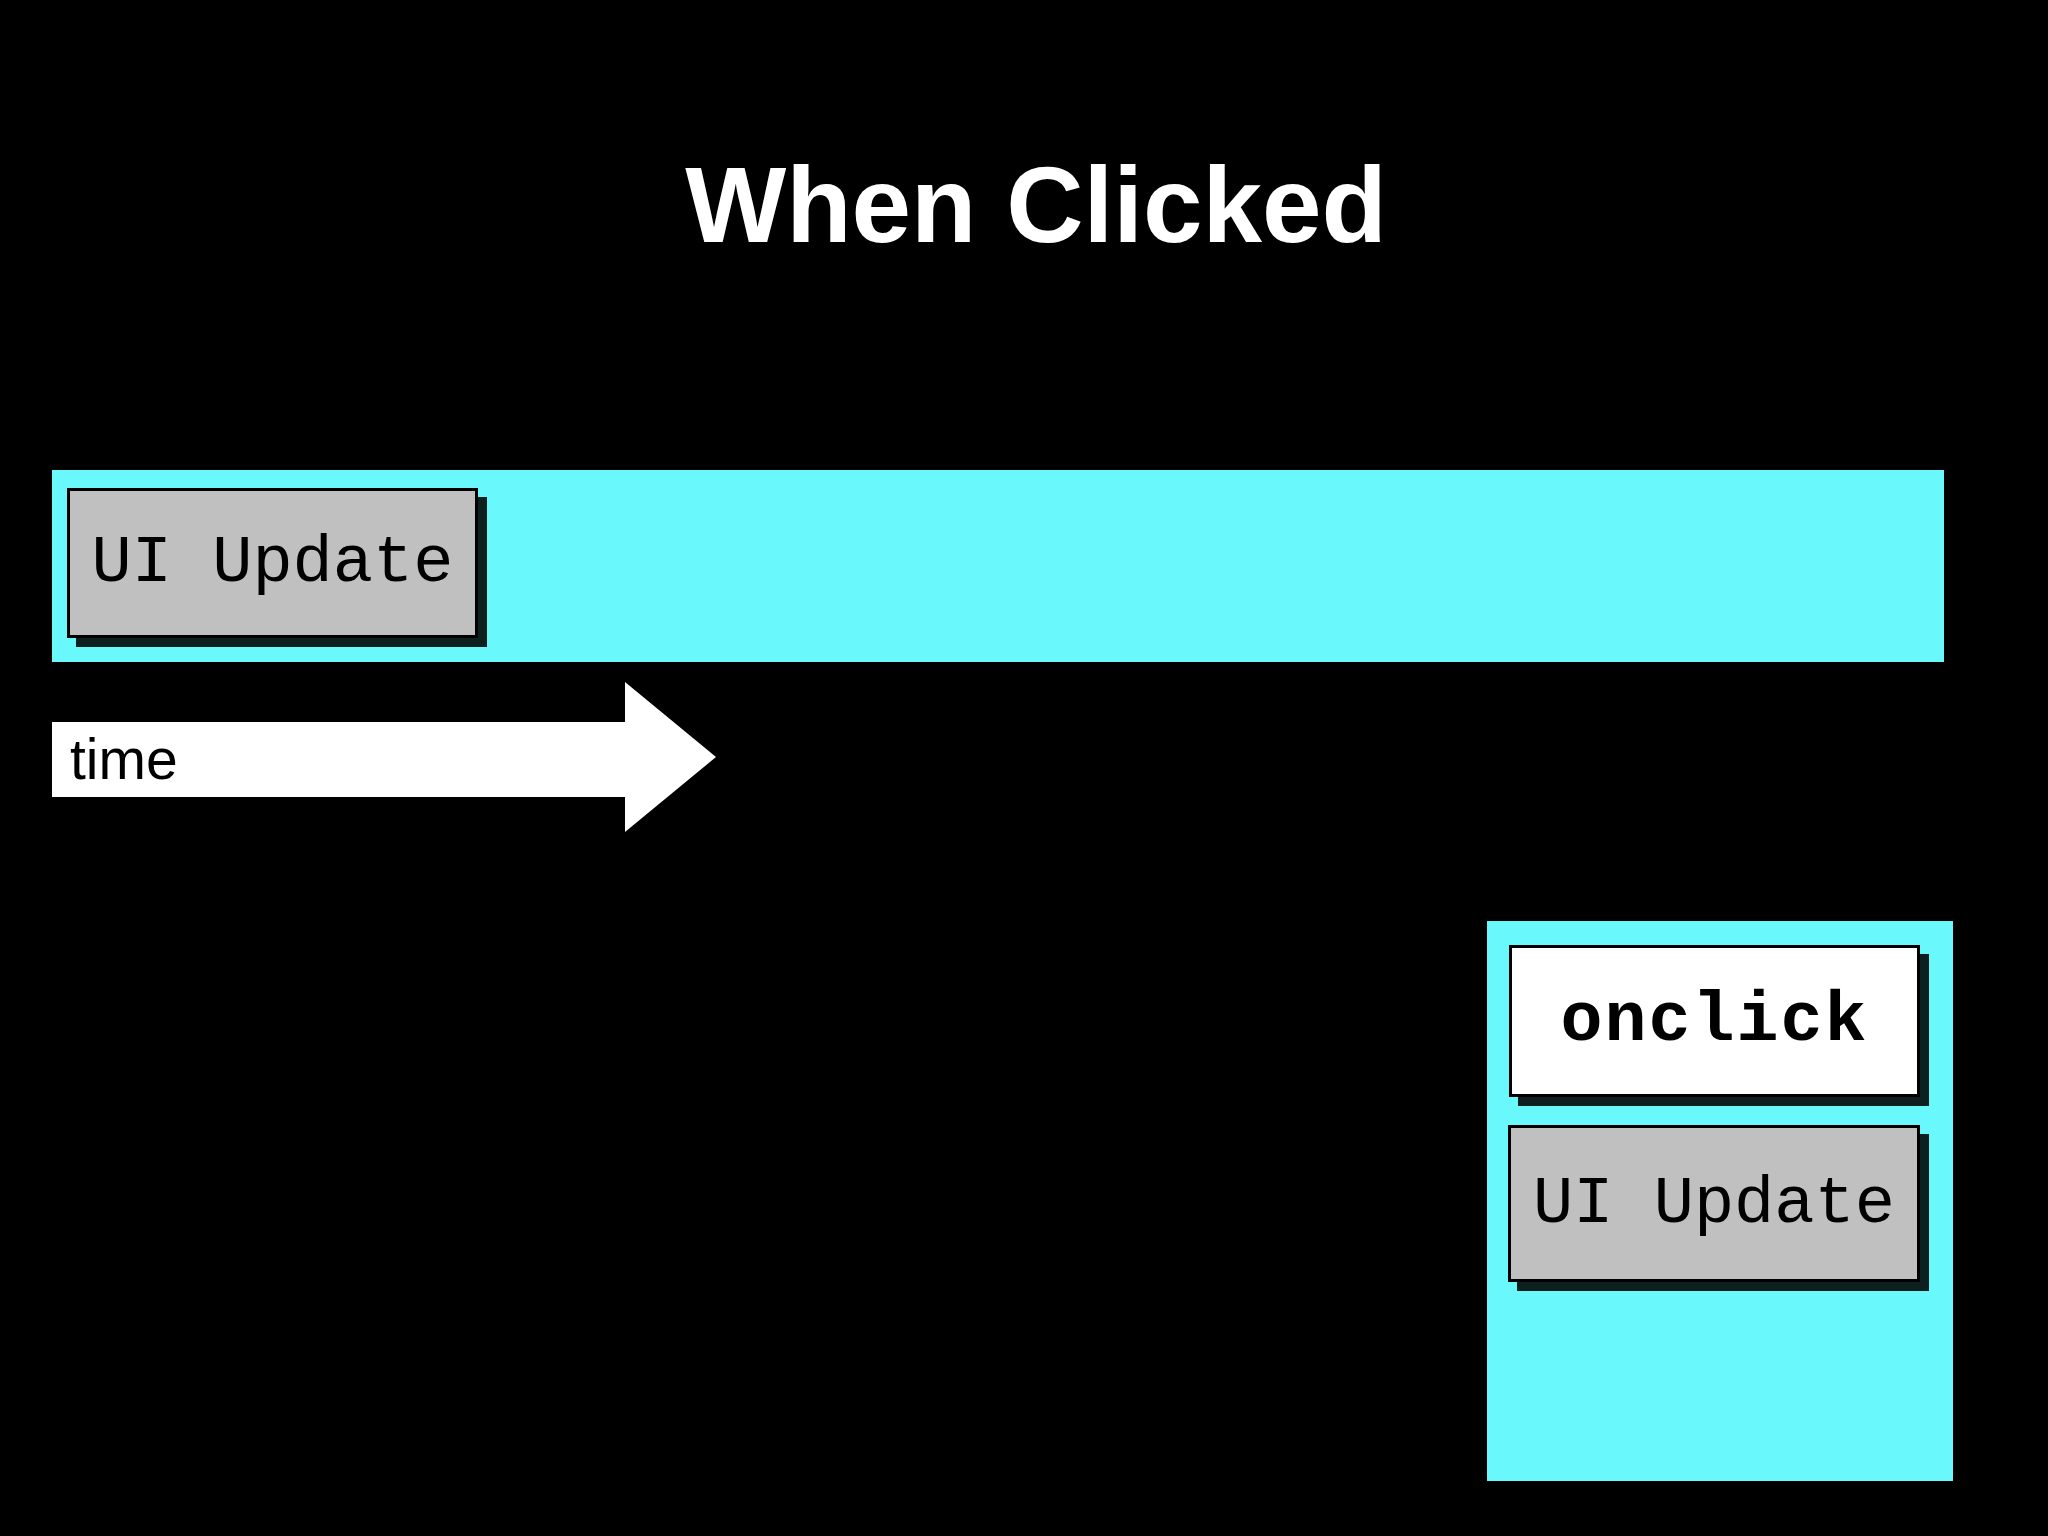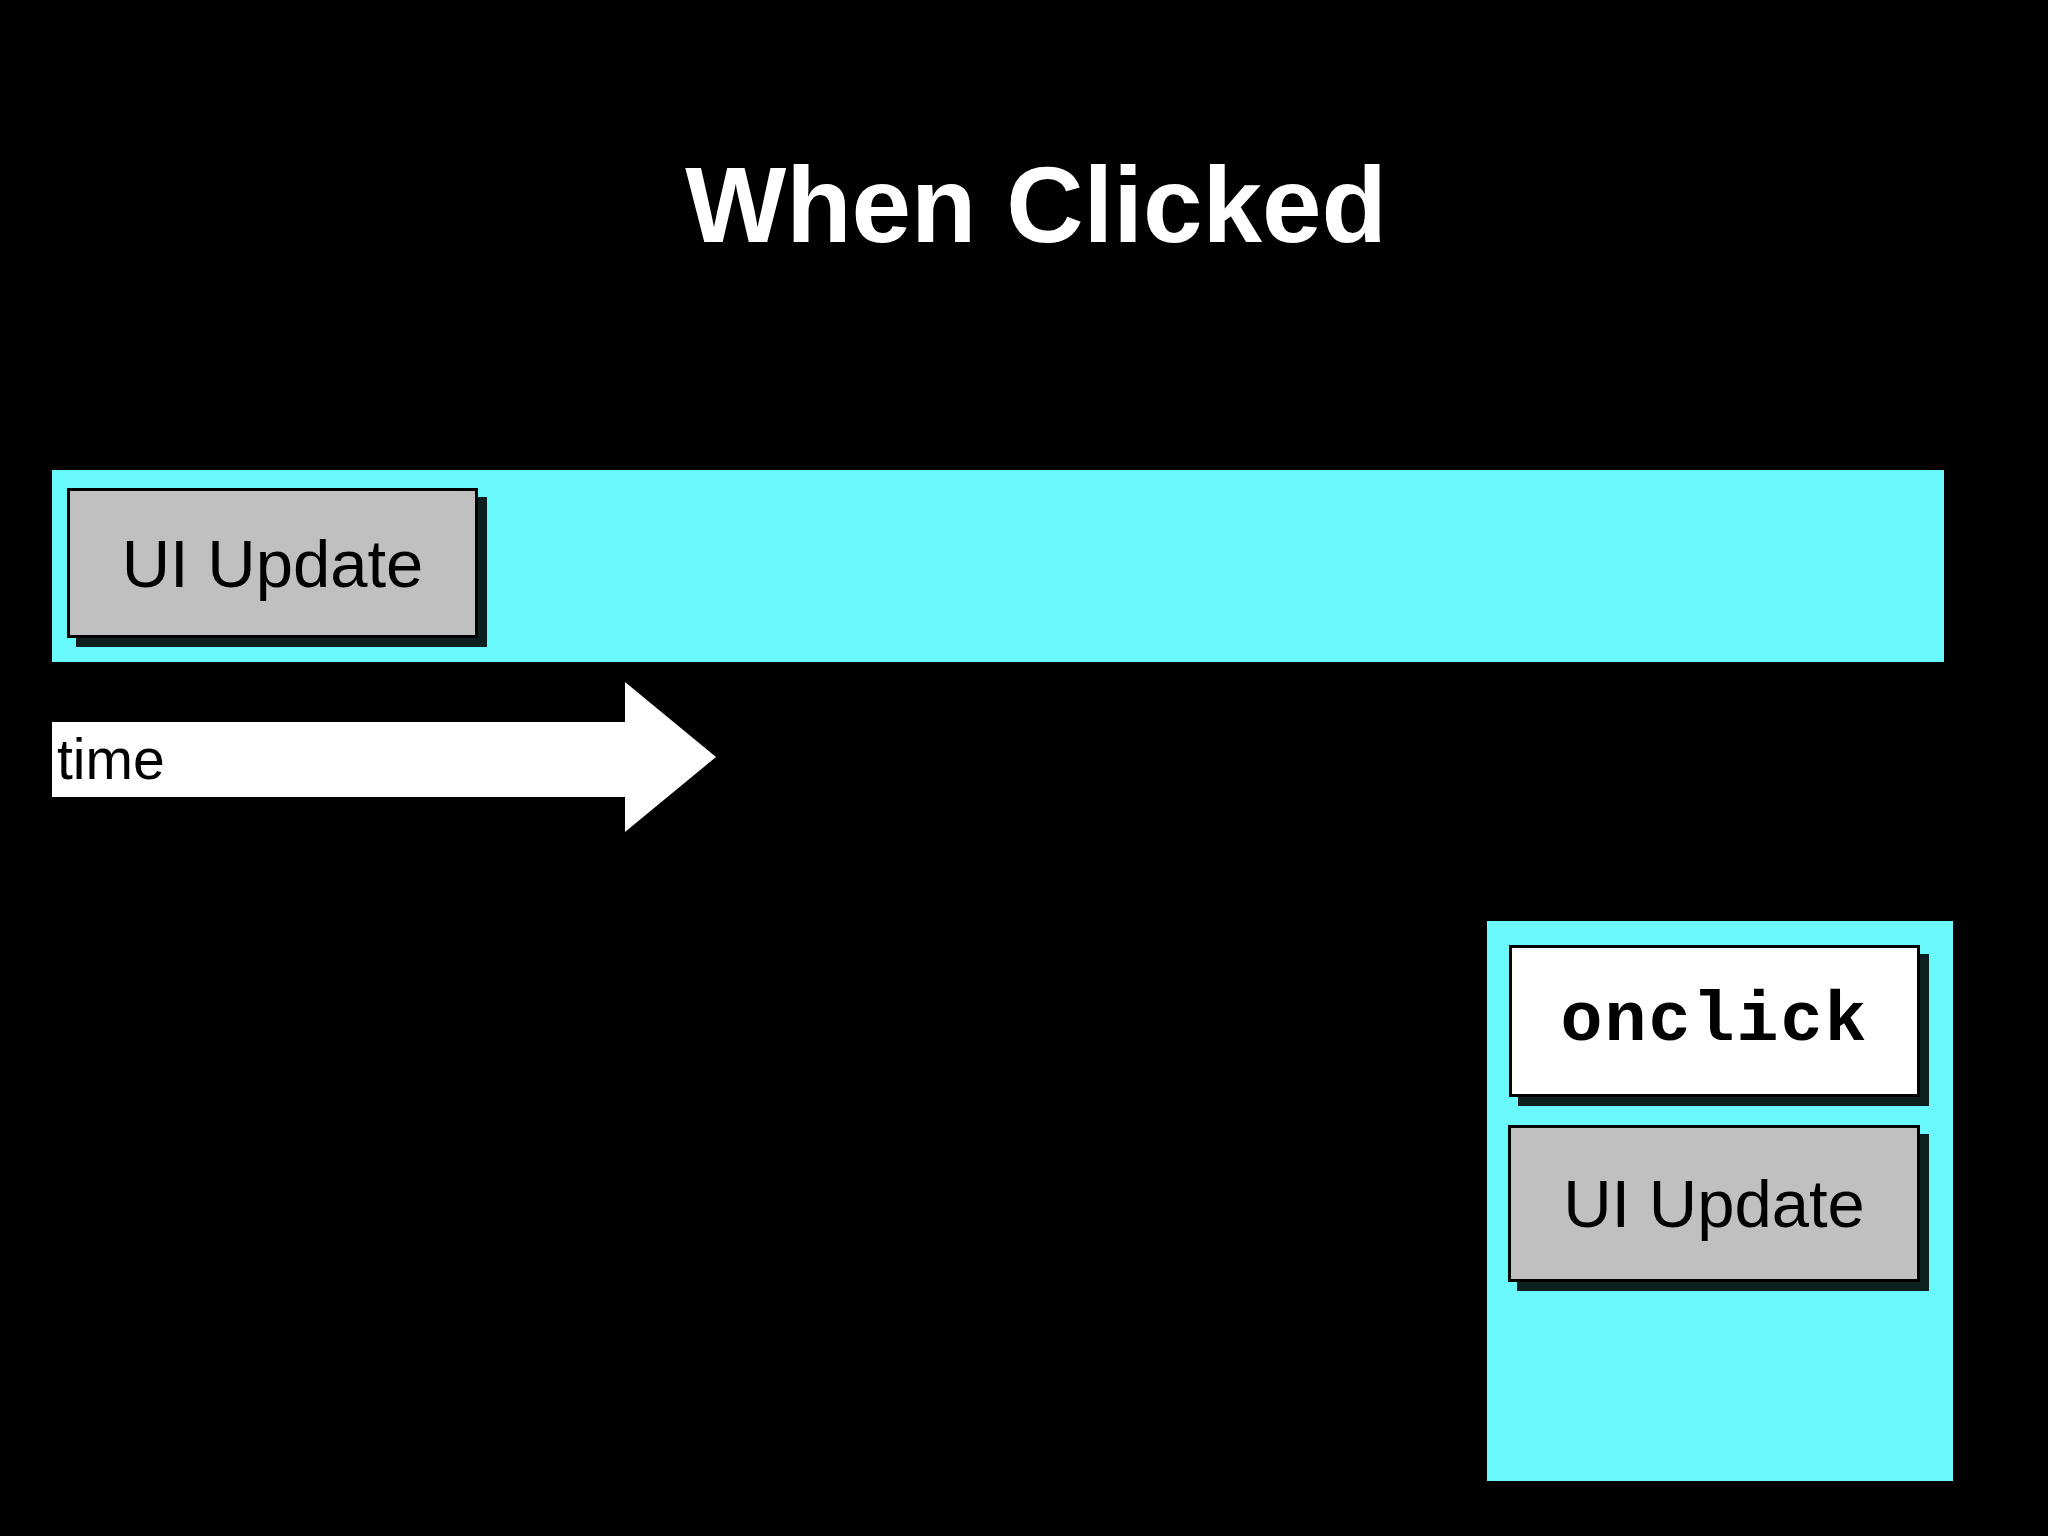--- a/index.html
+++ b/index.html
@@ -43,20 +43,21 @@
 
   
   .box {
     box-sizing: border-box;
     border: 3px solid var(--box-text, #000000);
     box-shadow: 9px 9px 0 rgba(0, 0, 0, 0.88);
     display: flex;
     align-items: center;
     justify-content: center;
     color: var(--box-text, #000000);
+    font-family: Liberation Mono, monospace;
   }
   .box.gray  { background: var(--gray-box, #C0C0C0); }
   .box.white { background: var(--white-box, #FFFFFF); }
 
   .ui-update-box-main {
     position: absolute;
     left: 15px;
     top: 18px;
     width: 411px;
     height: 150px;
@@ -88,21 +89,21 @@
     width: 0;
     height: 0;
     border-top: 75.5px solid transparent;
     border-bottom: 75.5px solid transparent;
     border-left: 91px solid var(--arrow, #FFFFFF);
   }
   .time-label {
     font-size: 57px;
     line-height: 1;
     color: var(--box-text, #000000);
-    padding-left: 5px;
+    padding-left: 18px;
   }
 
   
   .event-panel {
     position: absolute;
     left: 1487px;
     top: 921px;
     width: 466px;
     height: 560px;
     background: var(--cyan, #69F8FC);

